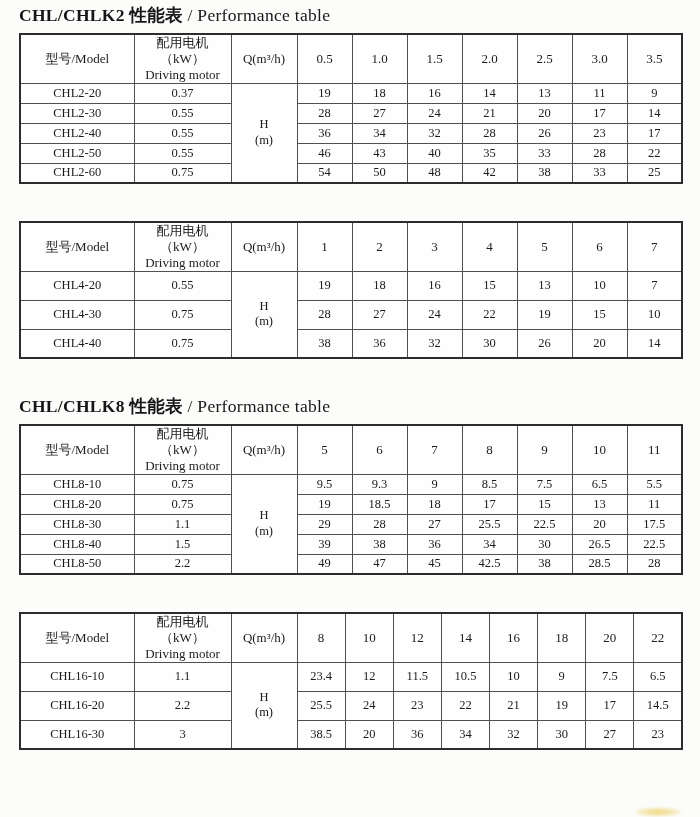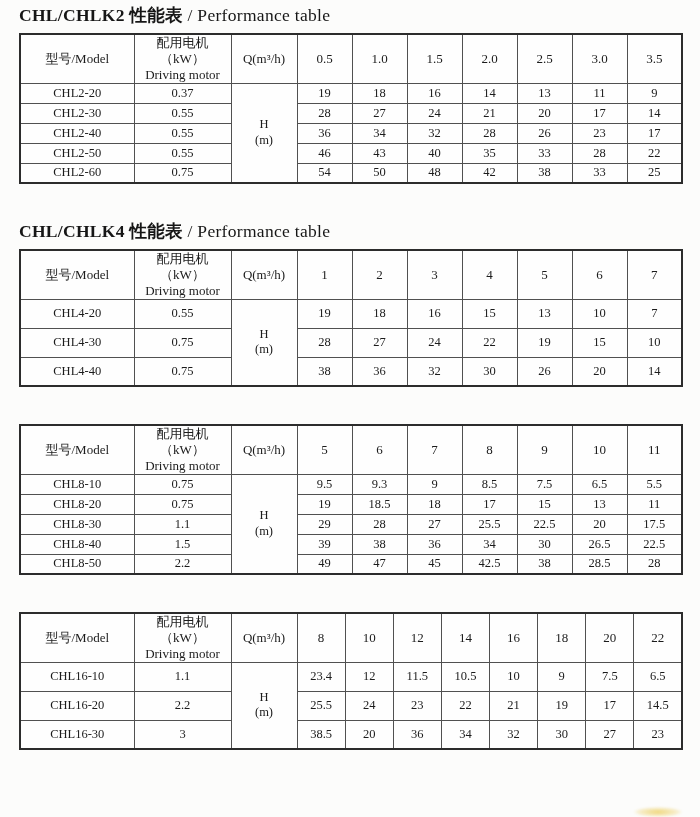--- a/index.html
+++ b/index.html
@@ -154,21 +154,20 @@
             <td>48</td>
             <td>42</td>
             <td>38</td>
             <td>33</td>
             <td>25</td>
           </tr>
         </tbody>
       </table>
     </section>
     <section class="section">
-      <h2 class="section-title"><span class="t-bold">CHL/CHLK4 性能表</span> <span class="t-reg">/ Performance table</span></h2>
       <table class="perf rows3">
         <colgroup>
           <col style="width: 114px;">
           <col style="width: 97px;">
           <col style="width: 66px;">
           <col>
           <col>
           <col>
           <col>
           <col>
@@ -221,20 +220,21 @@
             <td>32</td>
             <td>30</td>
             <td>26</td>
             <td>20</td>
             <td>14</td>
           </tr>
         </tbody>
       </table>
     </section>
     <section class="section">
+      <h2 class="section-title"><span class="t-bold">CHL/CHLK8 性能表</span> <span class="t-reg">/ Performance table</span></h2>
       <table class="perf rows5">
         <colgroup>
           <col style="width: 114px;">
           <col style="width: 97px;">
           <col style="width: 66px;">
           <col>
           <col>
           <col>
           <col>
           <col>

